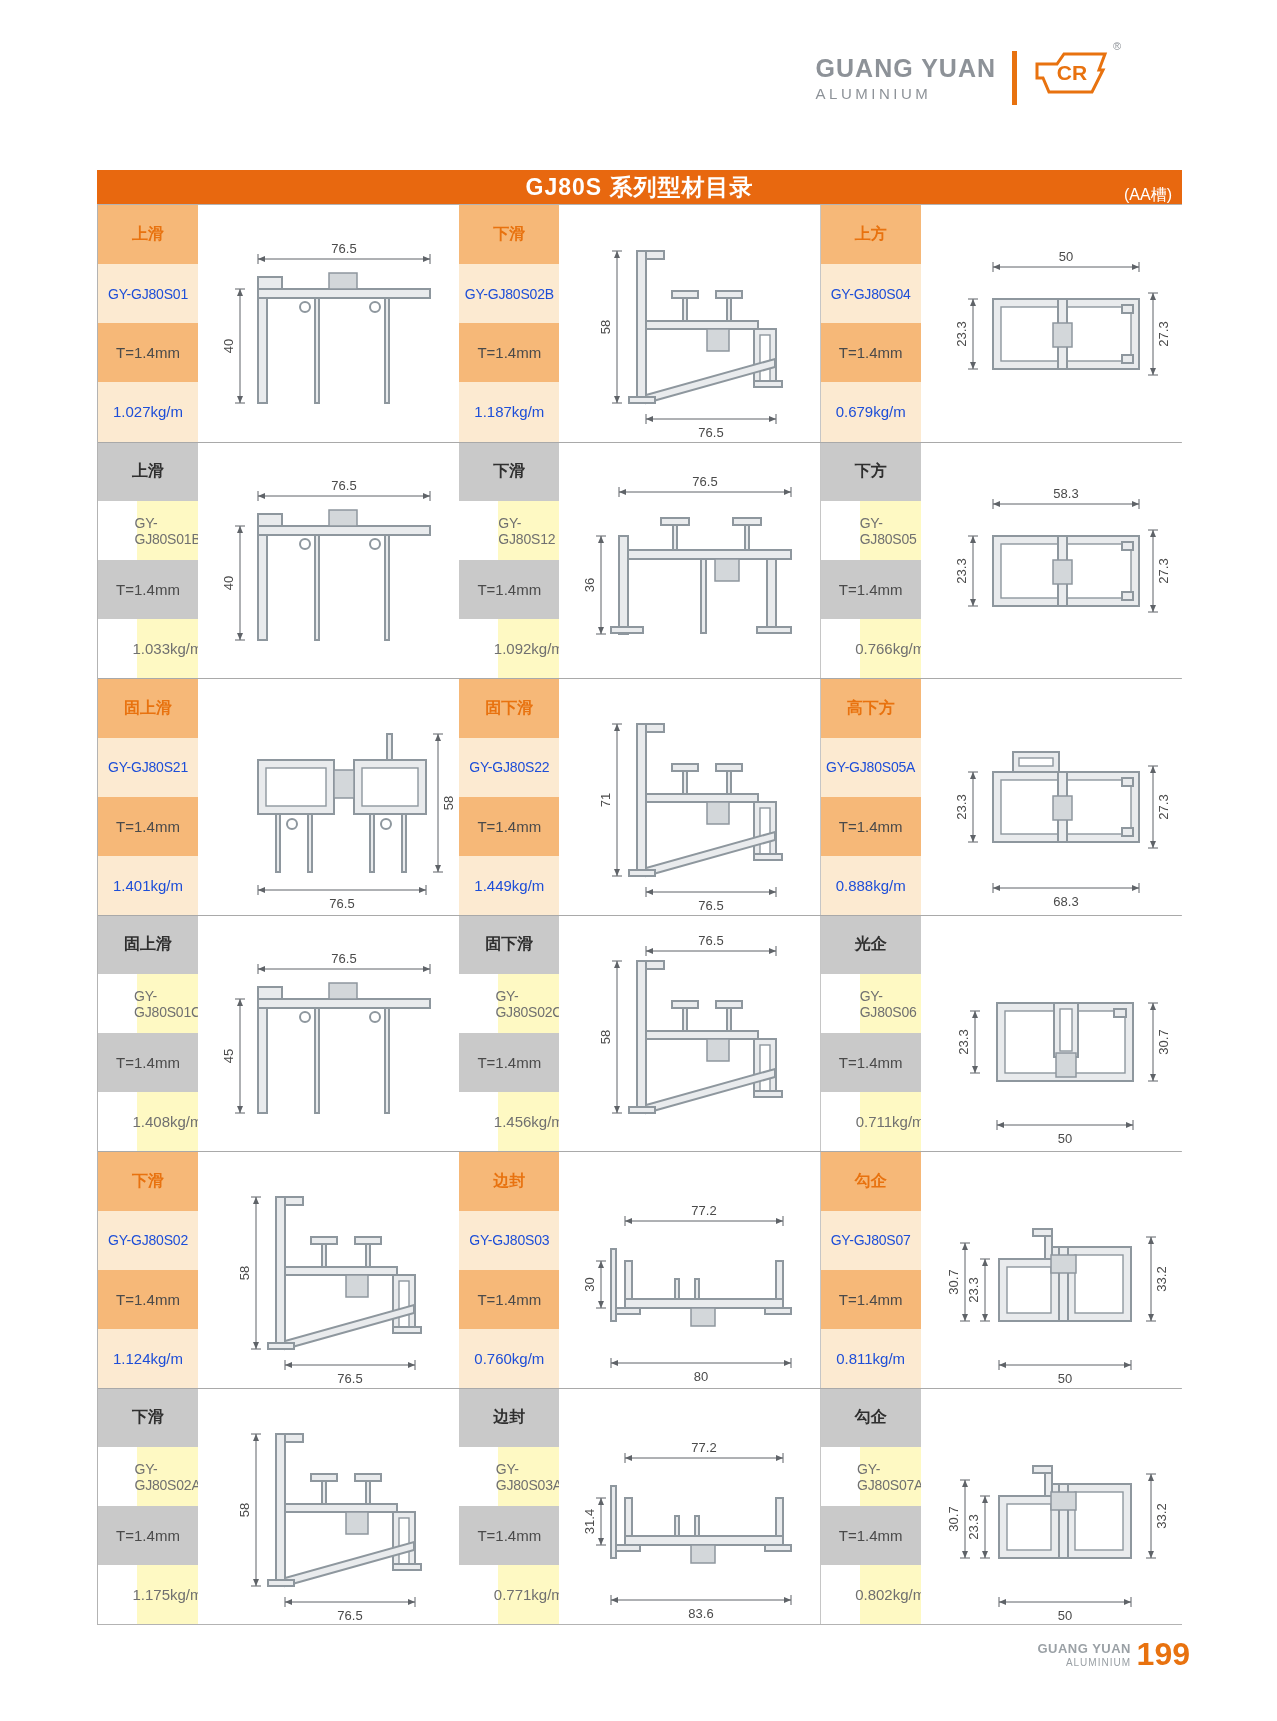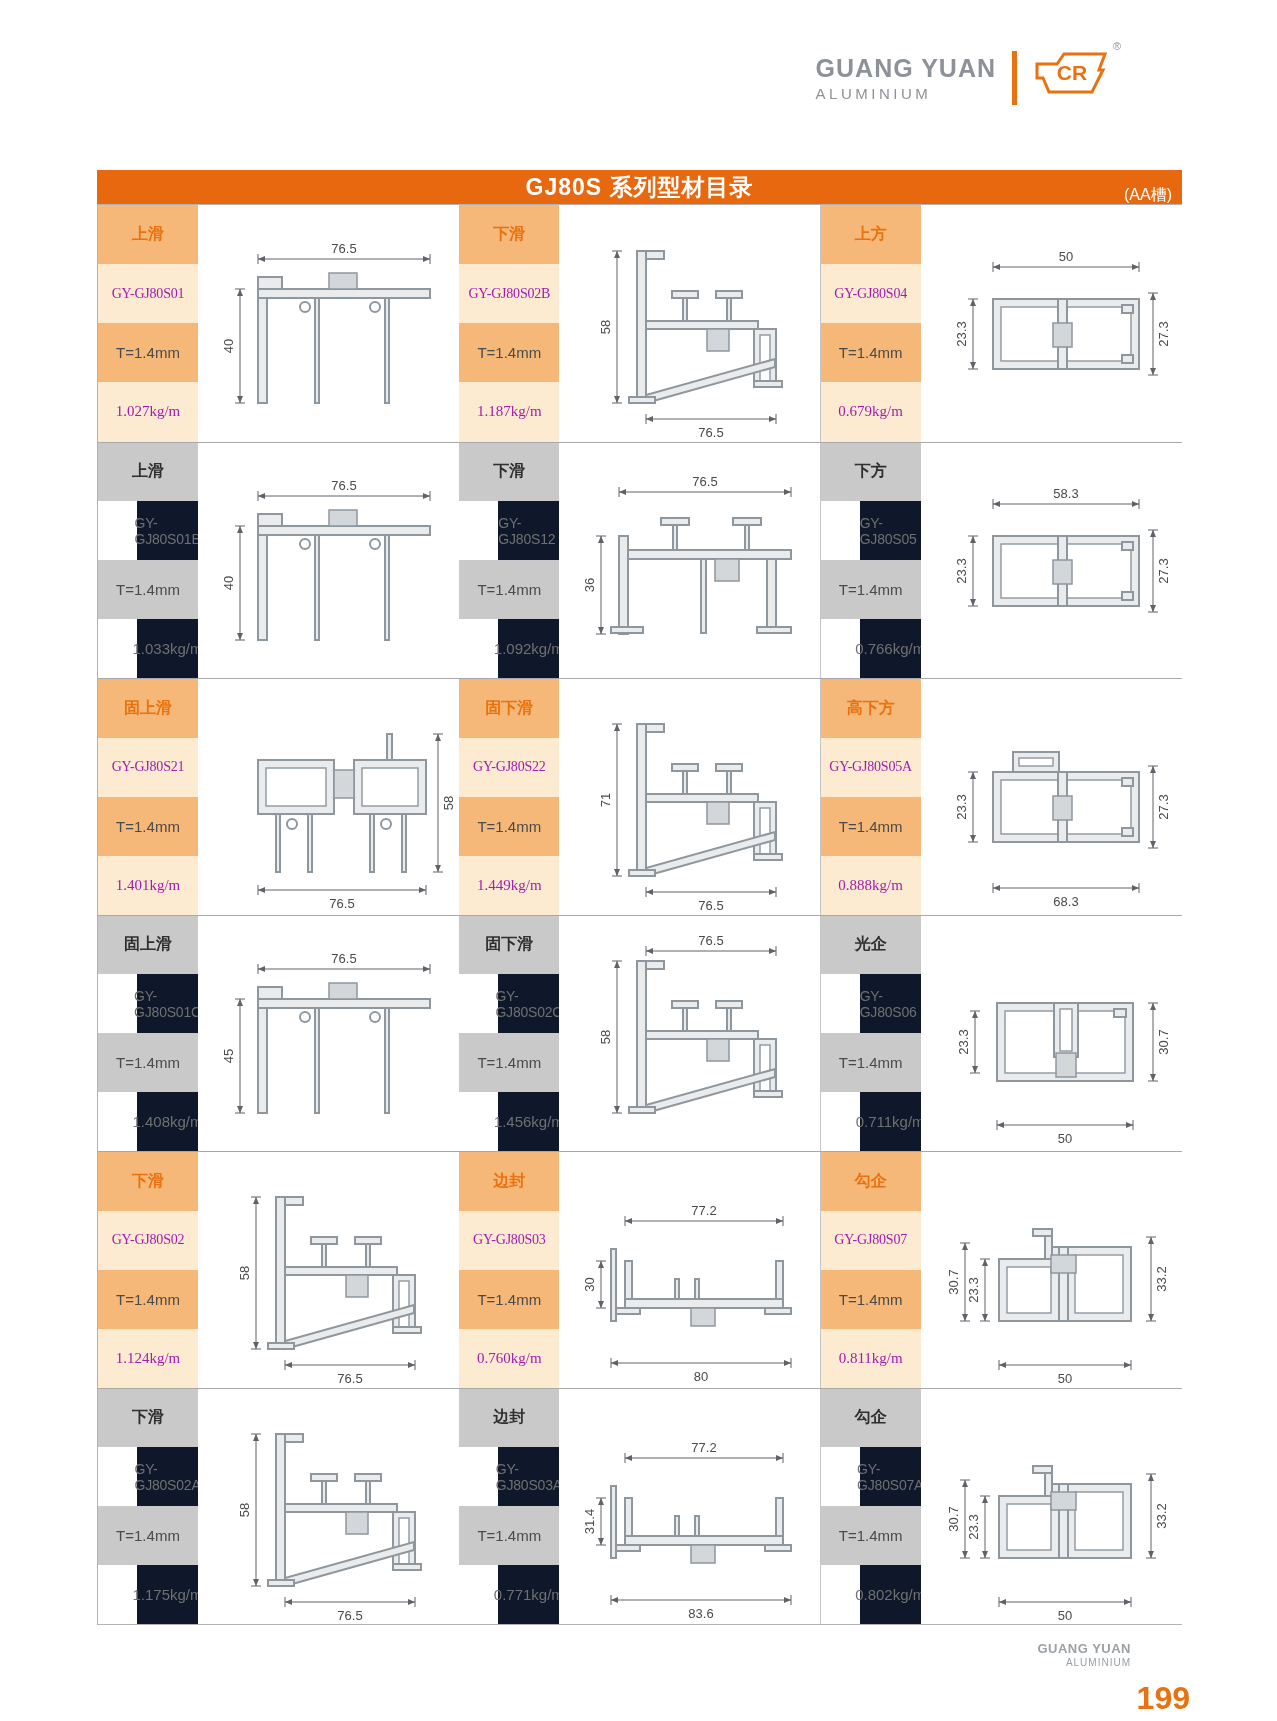--- a/index.html
+++ b/index.html
@@ -25,43 +25,43 @@
   
   .ptable{position:absolute;left:97px;top:204px;width:1085px;height:1421px;border:1px solid #b3b3b3;box-sizing:border-box;background:#fff;}
   .t-row{display:flex;height:calc(100% / 6);box-sizing:border-box;}
   .t-row + .t-row{border-top:1px solid #a9a9a9;}
   .cell{flex:1 1 0;display:flex;box-sizing:border-box;min-width:0;}
   .cell.bl{border-left:1px solid #c6c6c6;}
   .labels{width:100px;flex:0 0 100px;display:flex;flex-direction:column;}
   .band{height:25%;display:flex;align-items:center;justify-content:center;font-size:15px;box-sizing:border-box;}
   .orange .band.cat{background:#F6B878;color:#E8720F;font-weight:bold;font-size:16px;}
   .orange .band.mid{background:#F6B878;color:#4a4a4a;}
-  .orange .band.light{background:#FCEAD1;color:#a21caf;font-family:Liberation Serif, serif;}
+  .orange .band.light{background:#FCEAD1;color:#1d4ed8;}
   .gray .band.cat{background:#C9C9C9;color:#2f2f2f;font-weight:bold;font-size:16px;}
   .gray .band.mid{background:#C9C9C9;color:#4a4a4a;}
-  .gray .band.light{background:#0f172a;color:#707070;margin-left:39px;}
+  .gray .band.light{background:#fef9c3;color:#707070;margin-left:39px;}
   .band.code{font-size:14px;letter-spacing:-0.2px;}
   .drawing{flex:1 1 auto;position:relative;display:flex;align-items:center;justify-content:center;background:#fff;}
   .drawing svg{display:block;}
 
   
   .prof{fill:#E9EBED;stroke:#8E979E;stroke-width:2;}
   .prof-in{fill:#ffffff;stroke:#8E979E;stroke-width:1.4;}
   .prof-f{fill:#D3D7DA;stroke:#8E979E;stroke-width:1.5;}
   .prof-l{fill:none;stroke:#8E979E;stroke-width:2;}
   .dim line{stroke:#5f6368;stroke-width:1;}
   .dim polygon{fill:#5f6368;}
   .dim text{fill:#4a4a4a;font-size:13px;font-family:"Liberation Sans",sans-serif;}
 
   
   .footer-note{position:absolute;left:97px;top:1648px;width:1085px;text-align:center;font-size:17px;color:#3c3c3c;}
   .footer-brand{position:absolute;right:146px;top:1642px;text-align:right;line-height:1;}
   .footer-brand .en1{font-size:13px;font-weight:bold;color:#9aa0a5;letter-spacing:0.5px;}
   .footer-brand .en2{font-size:10px;color:#9aa0a5;letter-spacing:1px;margin-top:3px;}
-  .footer-page{position:absolute;right:87px;top:1638px;font-size:32px;font-weight:bold;color:#E8720F;line-height:1;margin-top:44px;}
+  .footer-page{position:absolute;right:87px;top:1638px;font-size:32px;font-weight:bold;color:#E8720F;line-height:1;}
 </style>
 </head>
 <body>
 
 <div class="page">
 
   <div class="header">
     <div class="brand-en">
       <div class="en1">GUANG YUAN</div>
       <div class="en2">ALUMINIUM</div>

